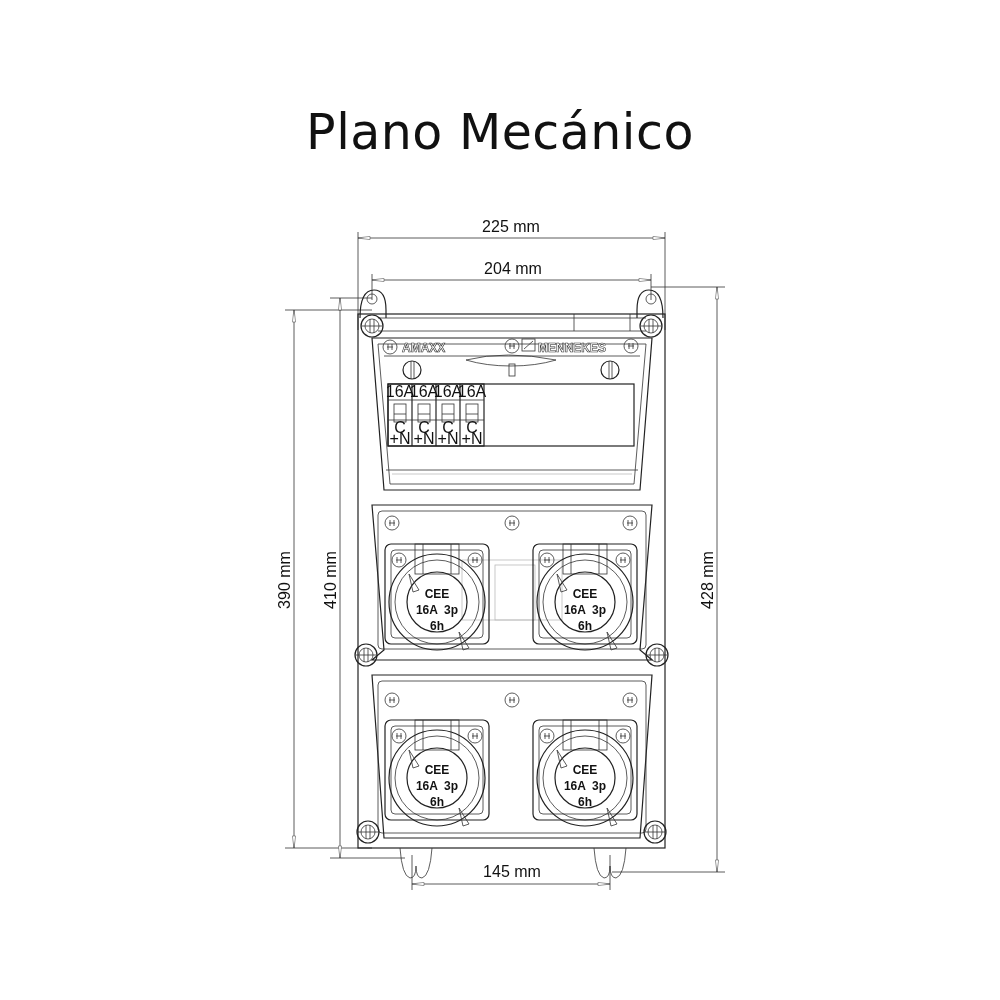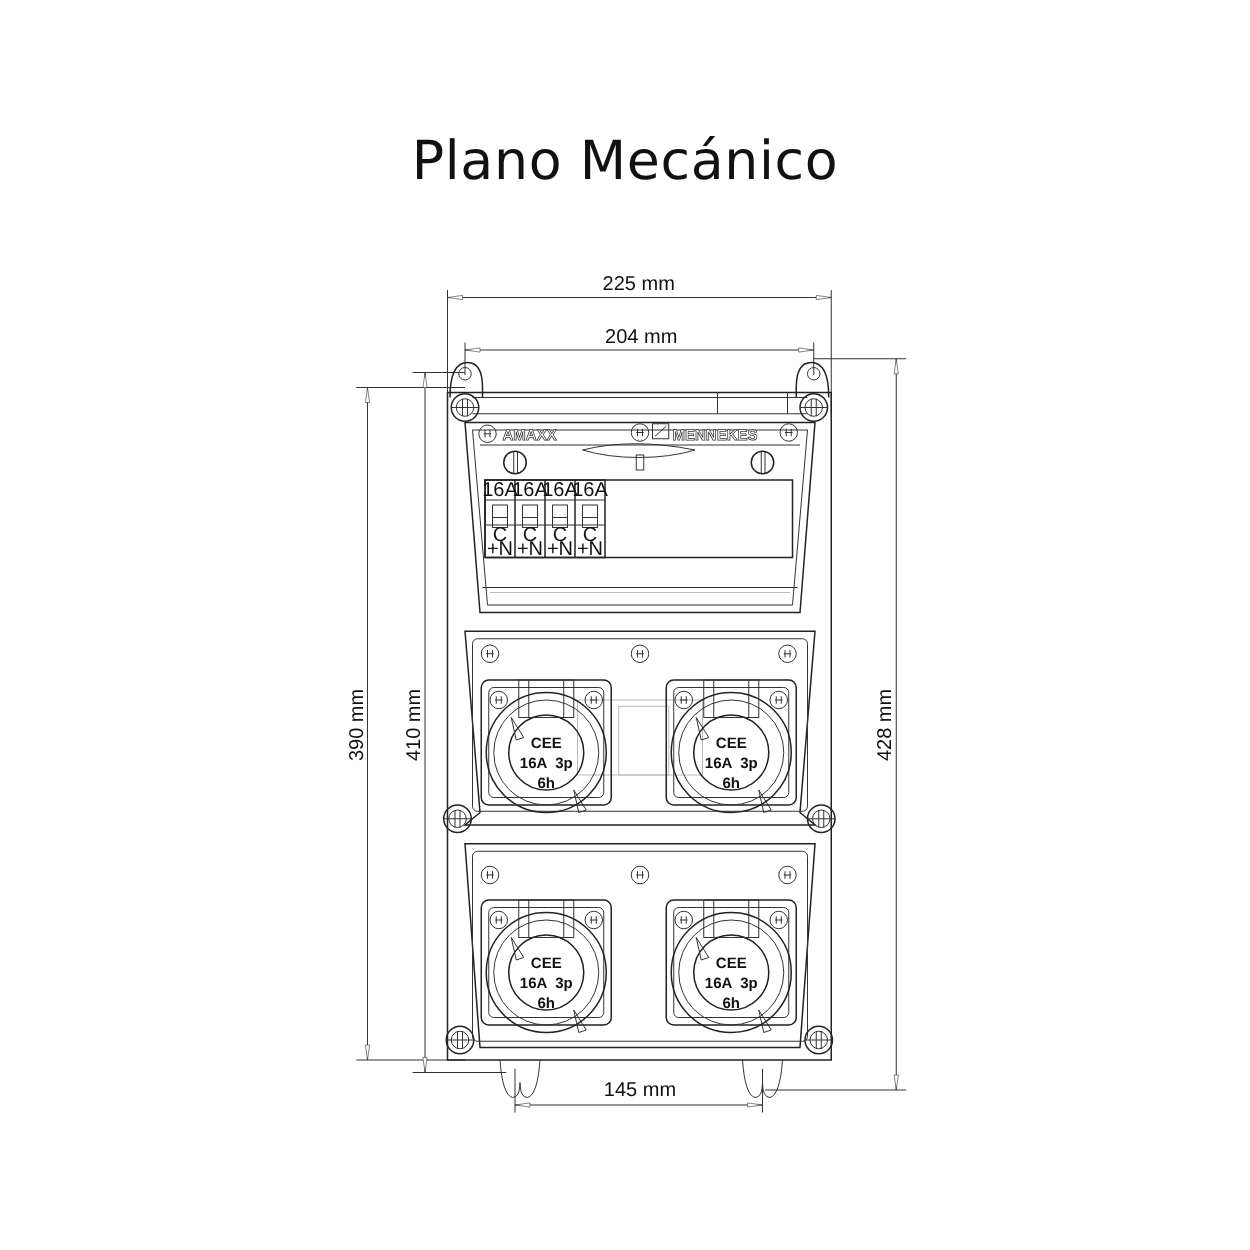--- a/index.html
+++ b/index.html
@@ -1,17 +1,17 @@
 <!DOCTYPE html>
 <html><head>
 <meta charset="utf-8">
 <style>
   html, body { margin:0; padding:0; background:#ffffff; }
   body { width:1000px; height:1000px; position:relative; overflow:hidden; font-family:"Liberation Sans", sans-serif; }
-  .title { position:absolute; left:0; top:104px; width:1000px; text-align:center; font-family:"DejaVu Sans", sans-serif; font-size:43px; color:#111; letter-spacing:0.5px; }
+  .title { position:absolute; left:0; top:104px; width:1000px; text-align:center; font-family:"DejaVu Sans", sans-serif; font-size:49px; color:#111; letter-spacing:0.5px; }
   svg { position:absolute; left:0; top:0; }
   .dim { font-family:"Liberation Sans", sans-serif; font-size:16px; fill:#111; }
   .lbl { font-family:"Liberation Sans", sans-serif; font-weight:bold; fill:#111; }
   .ln { stroke:#222; fill:none; stroke-width:1.2; }
   .thin { stroke:#333; fill:none; stroke-width:0.8; }
   .faint { stroke:#bbb; fill:none; stroke-width:0.8; }
 </style>
 </head>
 <body>
 

